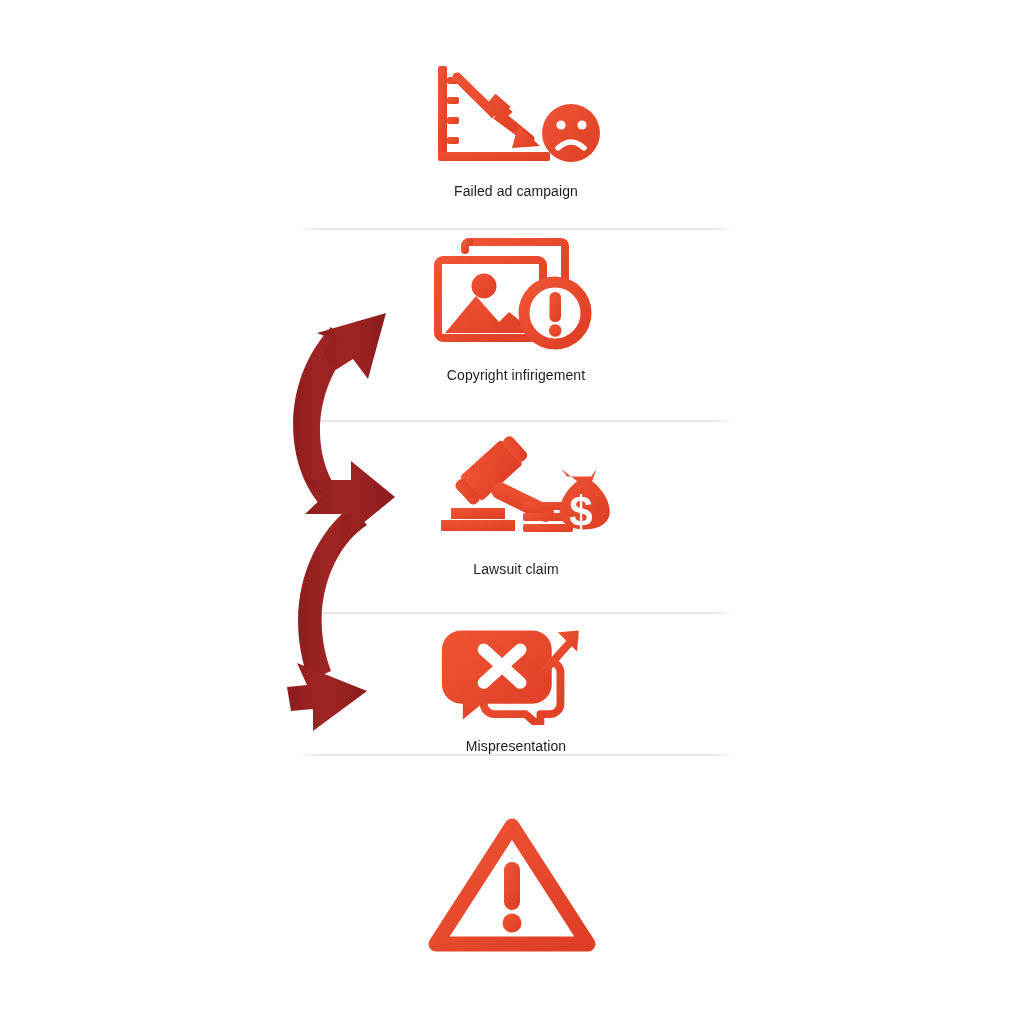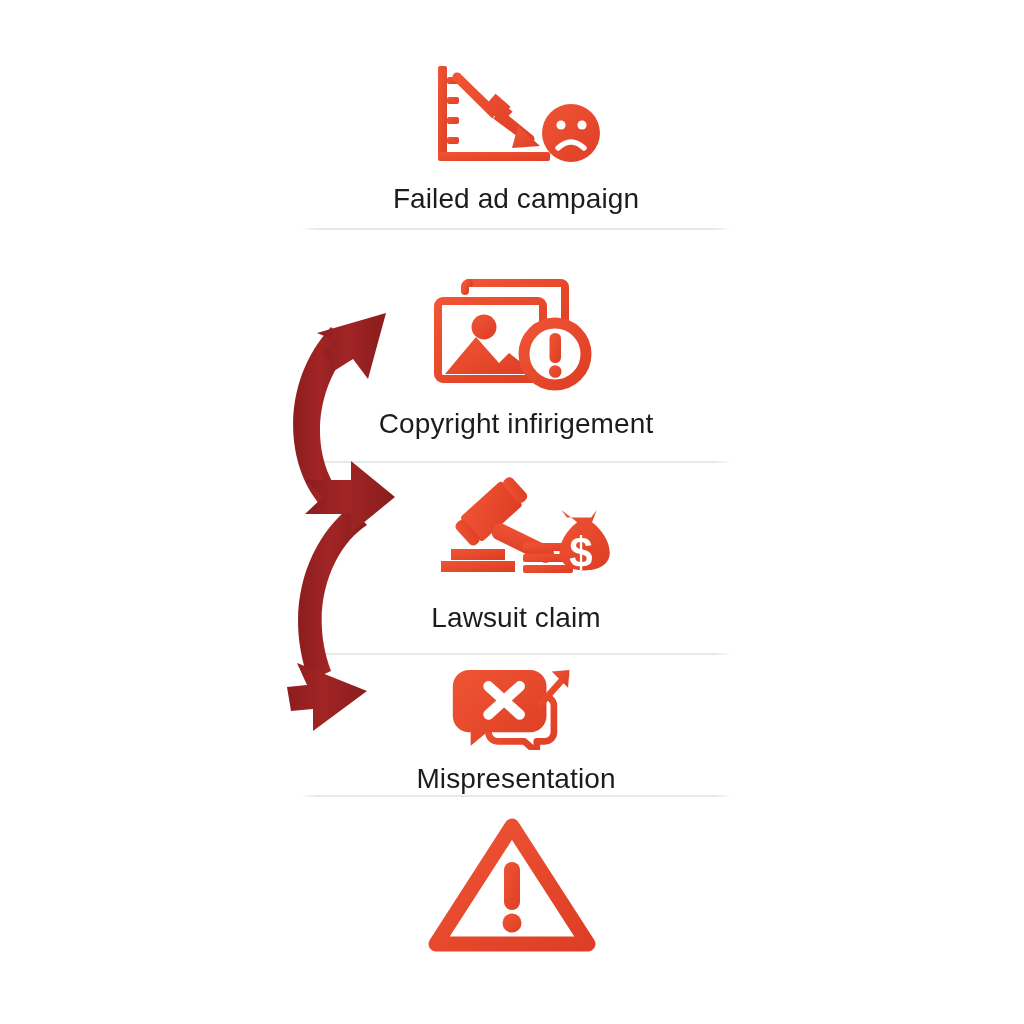--- a/index.html
+++ b/index.html
@@ -37,21 +37,21 @@
     align-items: center;
     justify-content: flex-start;
   }
 
   .item-icon {
     display: block;
     margin: 0 auto;
   }
 
   .item-label {
-    font-size: 28px;
+    font-size: 14px;
     line-height: 1.1;
     color: #1c1c1c;
     text-align: center;
     font-family: "Liberation Sans", sans-serif;
     letter-spacing: 0.1px;
     white-space: nowrap;
   }
 
   .divider {
     width: 432px;
@@ -59,21 +59,21 @@
     background: linear-gradient(to right,
       rgba(226,228,231,0) 0%,
       #e6e8ea 4%,
       #e6e8ea 96%,
       rgba(226,228,231,0) 100%);
     margin: 0 auto;
   }
 
   
   .item-1 { height: 168px; }
-  .item-2 { height: 190px; margin-top: 41px; }
+  .item-2 { height: 190px; }
   .item-3 { height: 190px; }
   .item-4 { height: 140px; }
 
   .item-1 .item-label { margin-top: 14px; }
   .item-2 .item-label { margin-top: 14px; }
   .item-3 .item-label { margin-top: 14px; }
   .item-4 .item-label { margin-top: 14px; }
 
   
   .arrow-layer {

